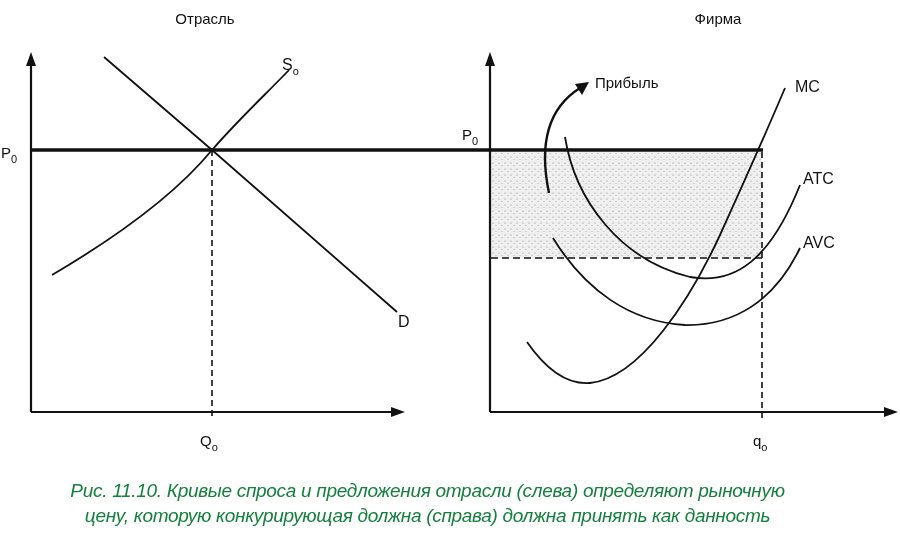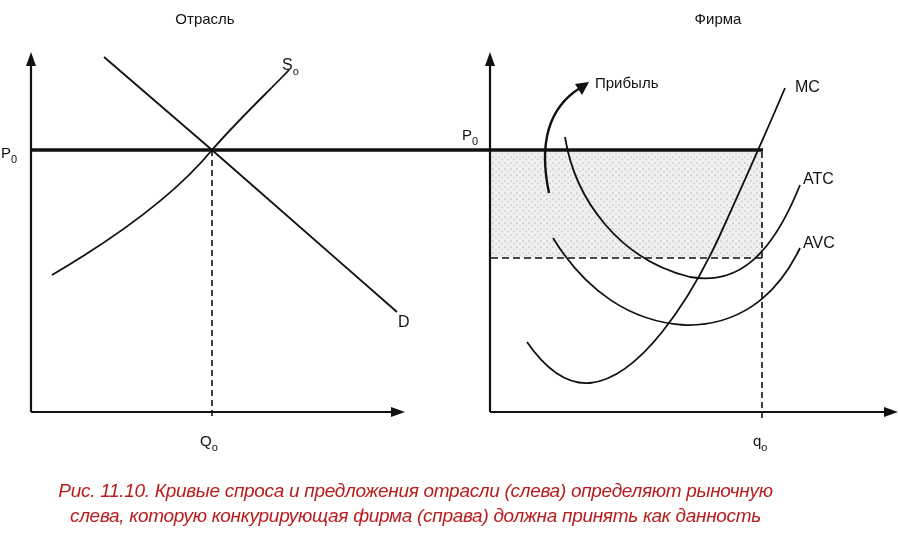--- a/index.html
+++ b/index.html
@@ -4,23 +4,23 @@
   <style>
     html, body { margin: 0; padding: 0; background: #ffffff; }
     body { width: 900px; height: 538px; position: relative; overflow: hidden;
            font-family: "Liberation Sans", sans-serif; color: #111; }
     svg#diagram { position: absolute; left: 0; top: 0; }
     .lbl { font-family: "Liberation Sans", sans-serif; fill: #111; }
     .title { font-size: 15px; }
     .curve-label { font-size: 16px; }
     .sub { font-size: 11px; }
     .caption {
-      position: absolute; left: 0; top: 478px; width: 831px;
+      position: absolute; left: 12px; top: 478px; width: 831px;
       text-align: center; font-style: italic; font-size: 19px;
-      line-height: 25px; letter-spacing: -0.3px; color: #b91c1c;
+      line-height: 25px; letter-spacing: -0.3px; color: #15803d;
       font-family: "Liberation Sans", sans-serif;
     }
     .caption span { display: block; }
   </style>
 </head>
 <body>
 
 <svg id="diagram" width="900" height="470" viewBox="0 0 900 470" xmlns="http://www.w3.org/2000/svg">
   <defs>
     <pattern id="stipple" width="6" height="6" patternUnits="userSpaceOnUse">
@@ -91,14 +91,14 @@
     <text class="lbl curve-label" x="803" y="184">ATC</text>
     <text class="lbl curve-label" x="803" y="248">AVC</text>
     <text class="lbl title" x="753" y="446">
       <tspan>q</tspan><tspan class="sub" dy="5">o</tspan>
     </text>
   </g>
 </svg>
 
 <div class="caption">
   <span>Рис. 11.10. Кривые спроса и предложения отрасли (слева) определяют рыночную</span>
-  <span>слева, которую конкурирующая фирма (справа) должна принять как данность</span>
+  <span>цену, которую конкурирующая должна (справа) должна принять как данность</span>
 </div>
 
 </body></html>

